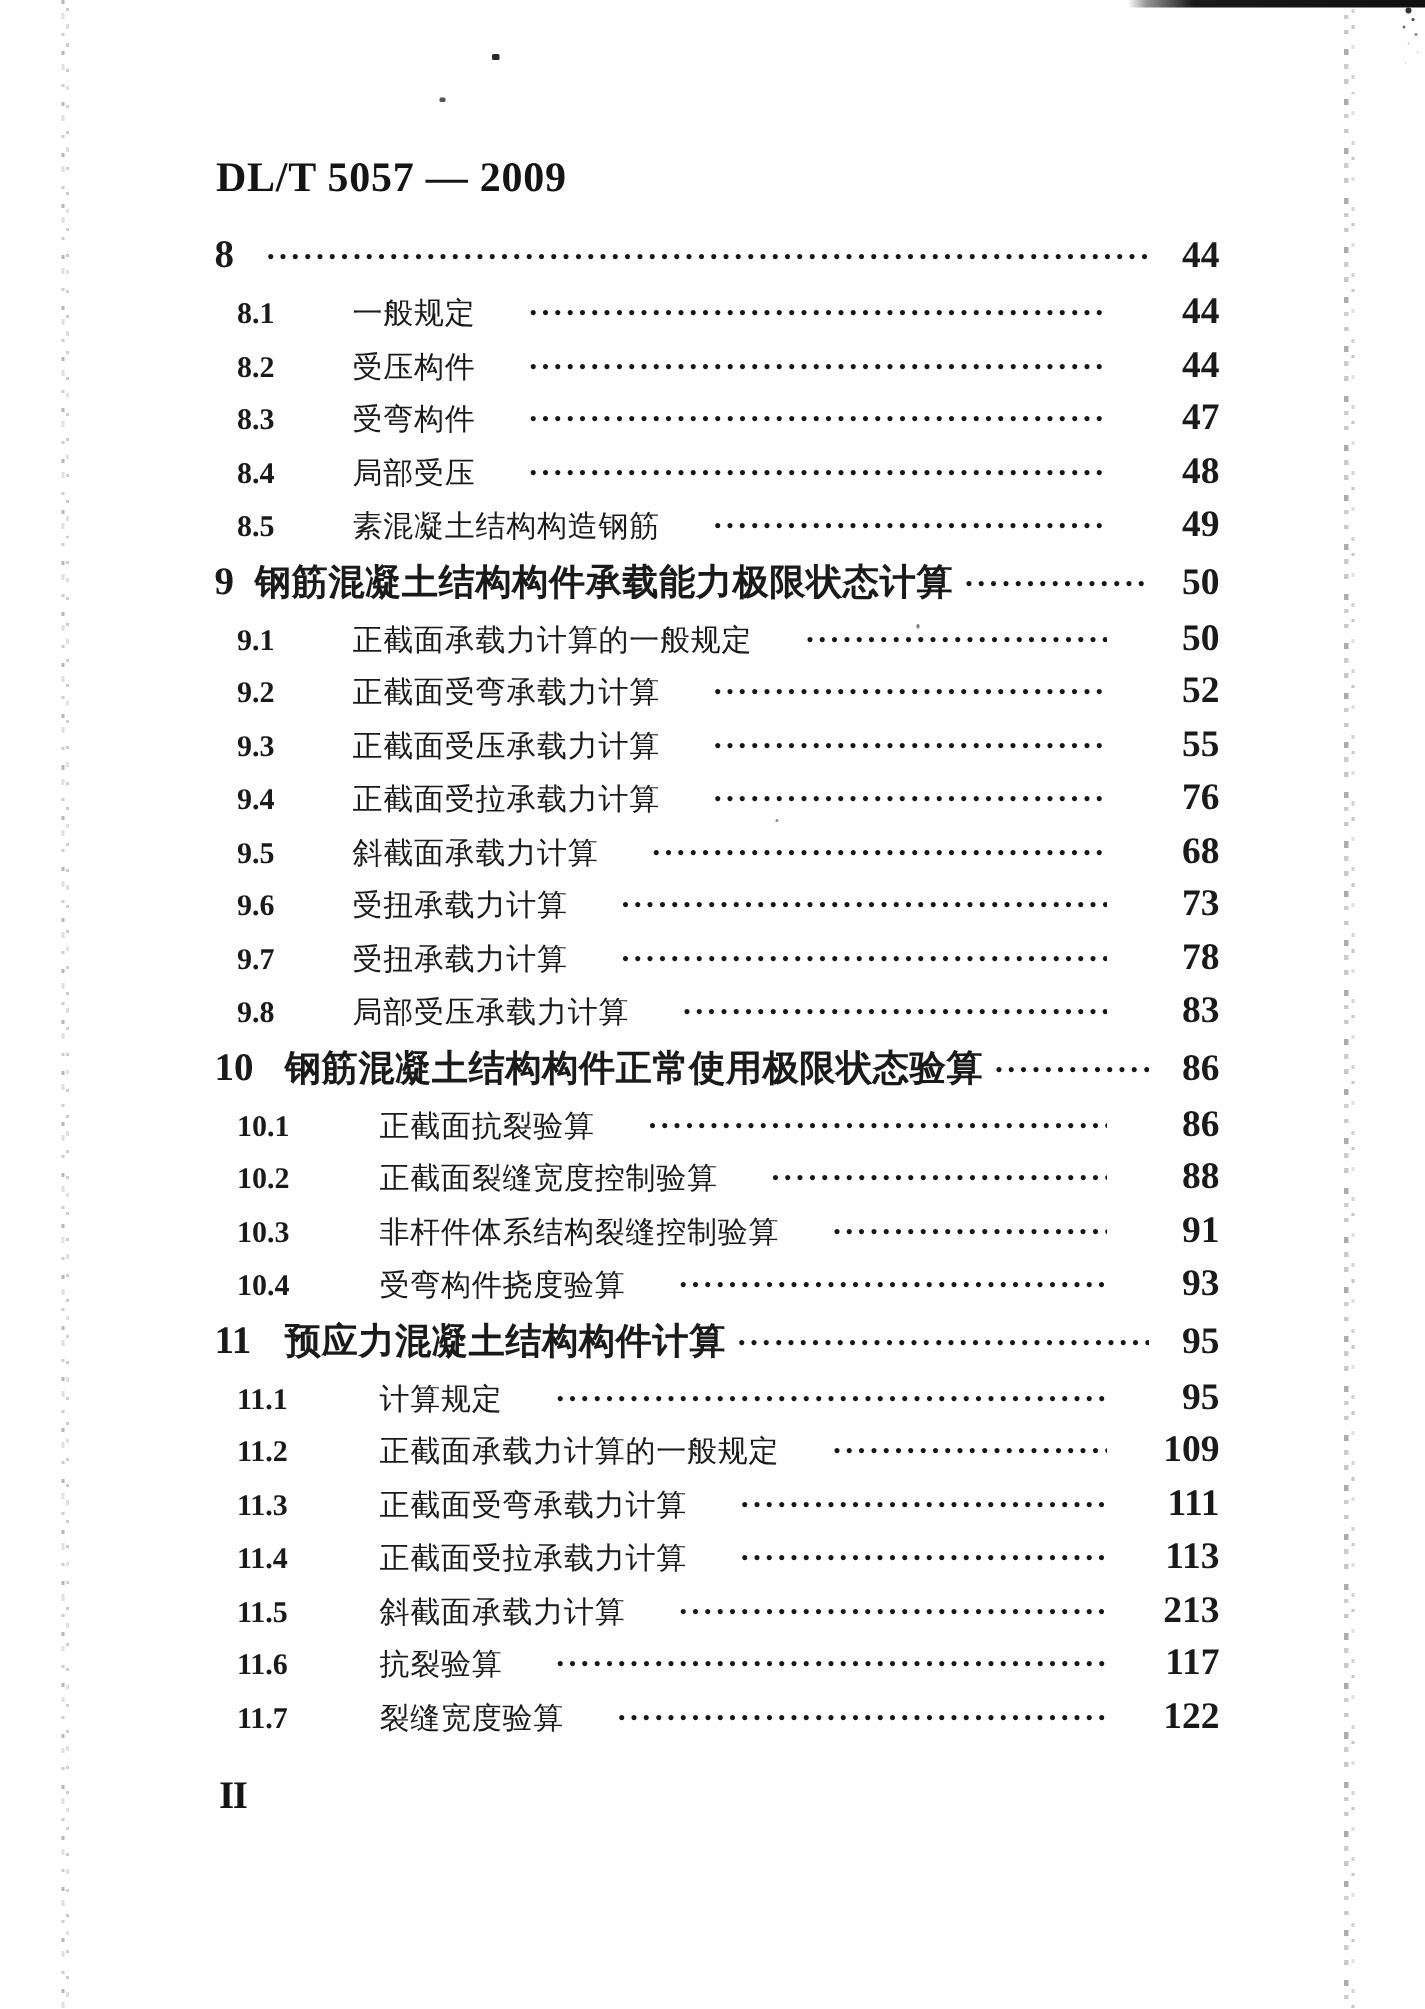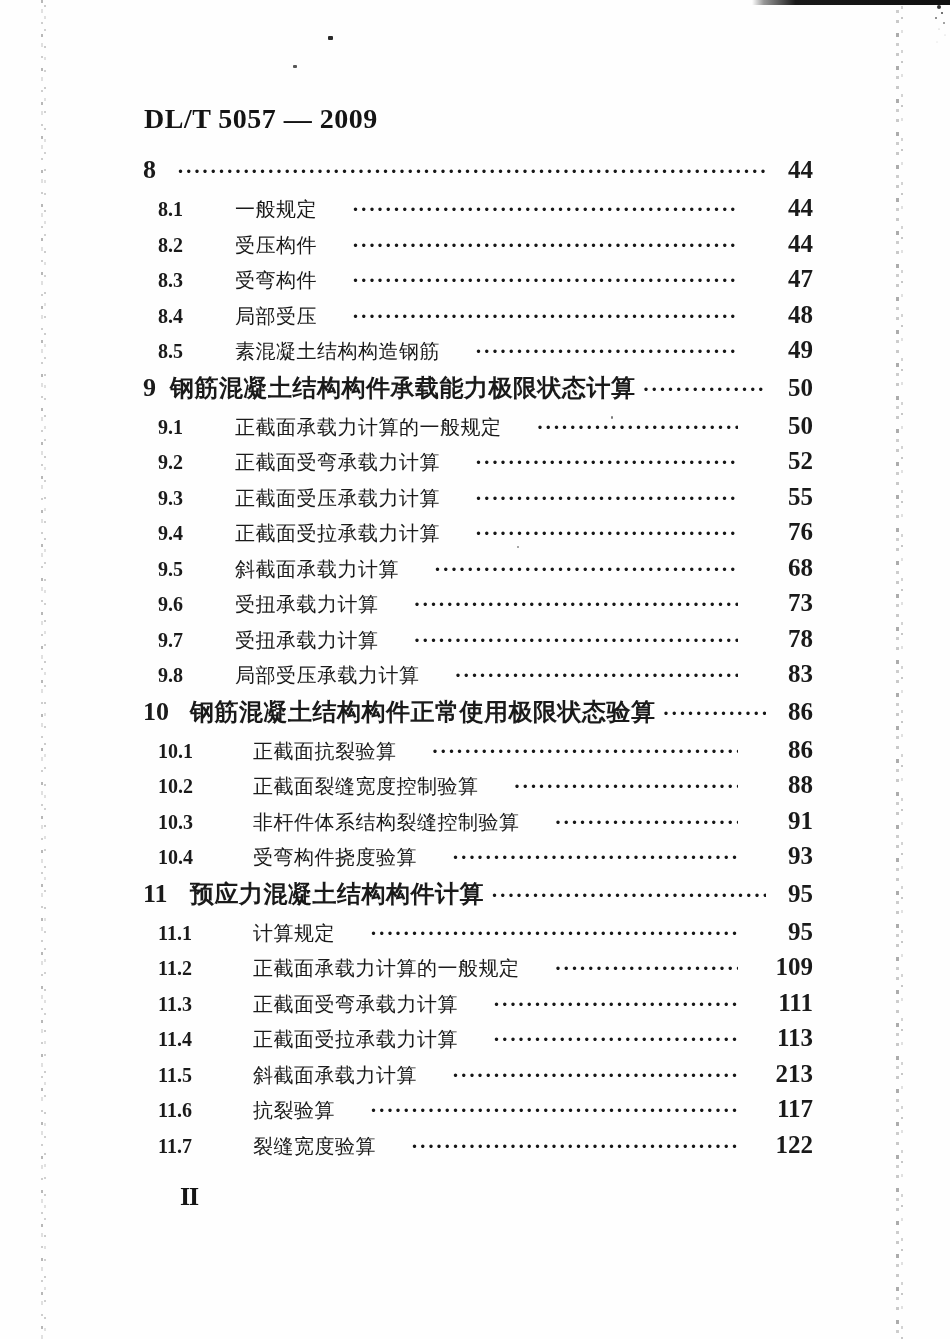--- a/index.html
+++ b/index.html
@@ -60,21 +60,21 @@
     flex: 0 0 auto;
     min-width: 42px;
     text-align: right;
     font-size: 25px;
     font-weight: 600;
   }
 
   
   .folio {
     position: absolute;
-    left: 180px; top: 1182px;
+    left: 146px; top: 1182px;
     font-size: 26px;
     font-weight: 600;
     letter-spacing: -1px;
     color: #151515;
   }
 
   
   .edge-noise { position: absolute; top: 0; height: 100%; pointer-events: none; filter: blur(0.3px); }
   .noise-la { left: 41px; width: 2px;
     background: repeating-linear-gradient(to bottom,

